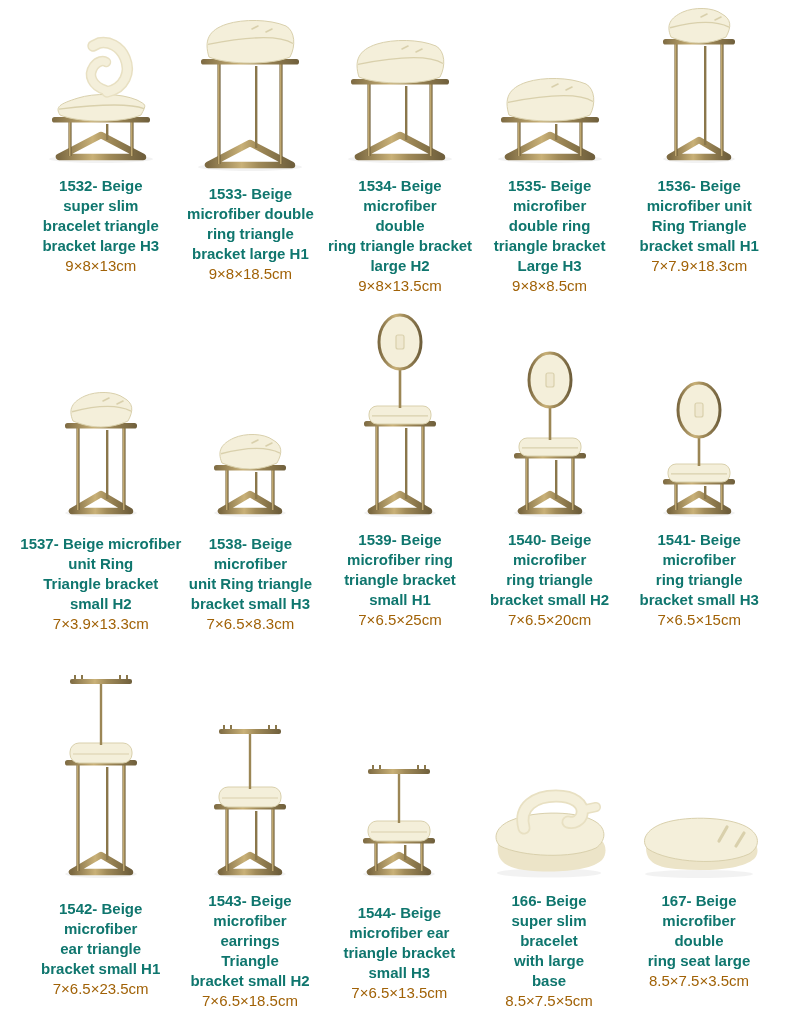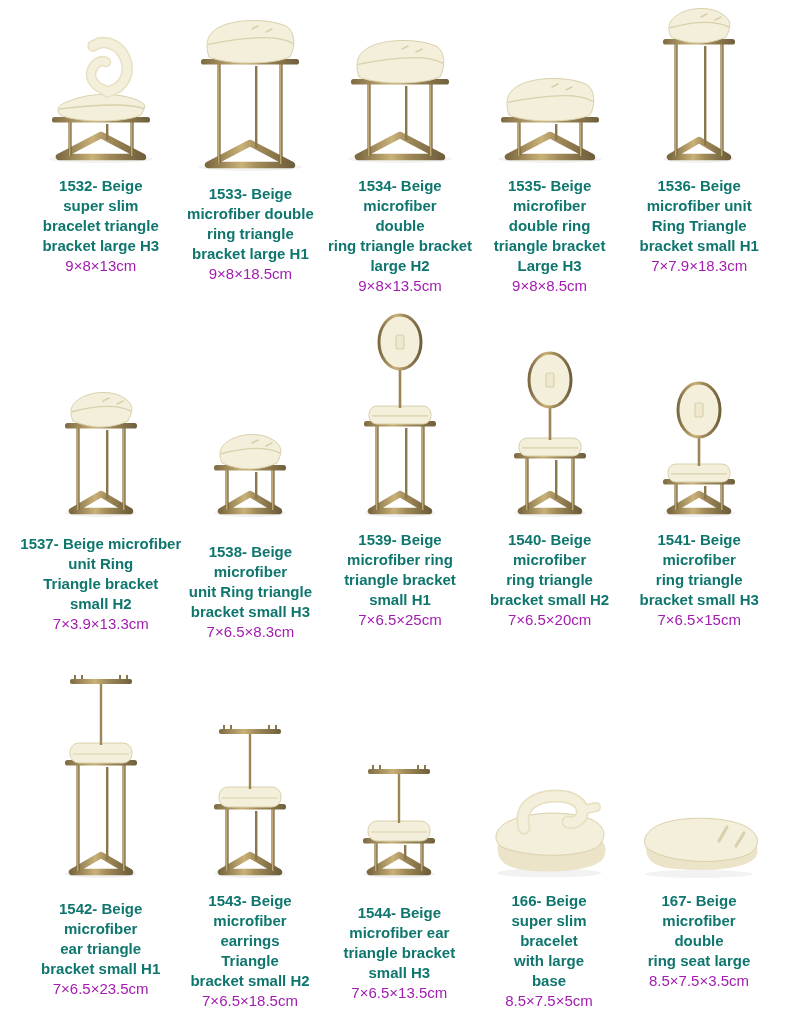--- a/index.html
+++ b/index.html
@@ -18,21 +18,21 @@
         padding-bottom:8px;box-sizing:border-box;}
   .sec1 .illo{height:172px;}
   .sec2 .illo{height:226px;}
   .sec3 .illo{height:242px;}
   .illo svg{display:block;}
   .cap-name{
     font-size:15px;line-height:20px;font-weight:700;color:#0f766e;
     text-align:center;white-space:pre-line;margin:4px -16px 0 -16px;
   }
   .cap-size{
-    font-size:15px;line-height:20px;font-weight:400;color:#a21caf;
+    font-size:15px;line-height:20px;font-weight:400;color:#a16207;
     text-align:center;white-space:pre-line;margin:0 -16px;
   }
 </style>
 </head>
 <body>
 
 <div class="catalog">
 
   <section class="grid sec1">
     <figure class="card" style="margin:0">
@@ -270,21 +270,21 @@
             <rect x="9" y="43" width="72" height="5.5" rx="2.6" fill="url(#g6)"></rect>
             <path d="M 17 41
       C 12 29 16 22 28.88 16
       C 40.04 11 58.64 11 68 18
       C 77 23 78 30 72 41
       C 54 49 36 49 17 41 Z" fill="#f4efda" stroke="#d9d0ac" stroke-width="1"></path>
     <path d="M 16 31.72 C 37 26.28 60 23.56 75 31.04" fill="none" stroke="#d9d0ac" stroke-width="1.4"></path>
             <path d="M 47 21 l 6 -3 M 61 24 l 6 -3" stroke="#d9d0ac" stroke-width="1.6" fill="none" stroke-linecap="round"></path>
           </svg>
         </div>
-      <figcaption style="margin:16px">
+      <figcaption style="margin:8px">
         <div class="cap-name">1538- Beige
 microfiber
 unit Ring triangle
 bracket small H3</div>
         <div class="cap-size">7×6.5×8.3cm</div>
       </figcaption>
     </figure>
     <figure class="card" style="margin:0">
       <div class="illo">
           <svg width="90" height="218" viewBox="0 0 90 218" xmlns="http://www.w3.org/2000/svg">

